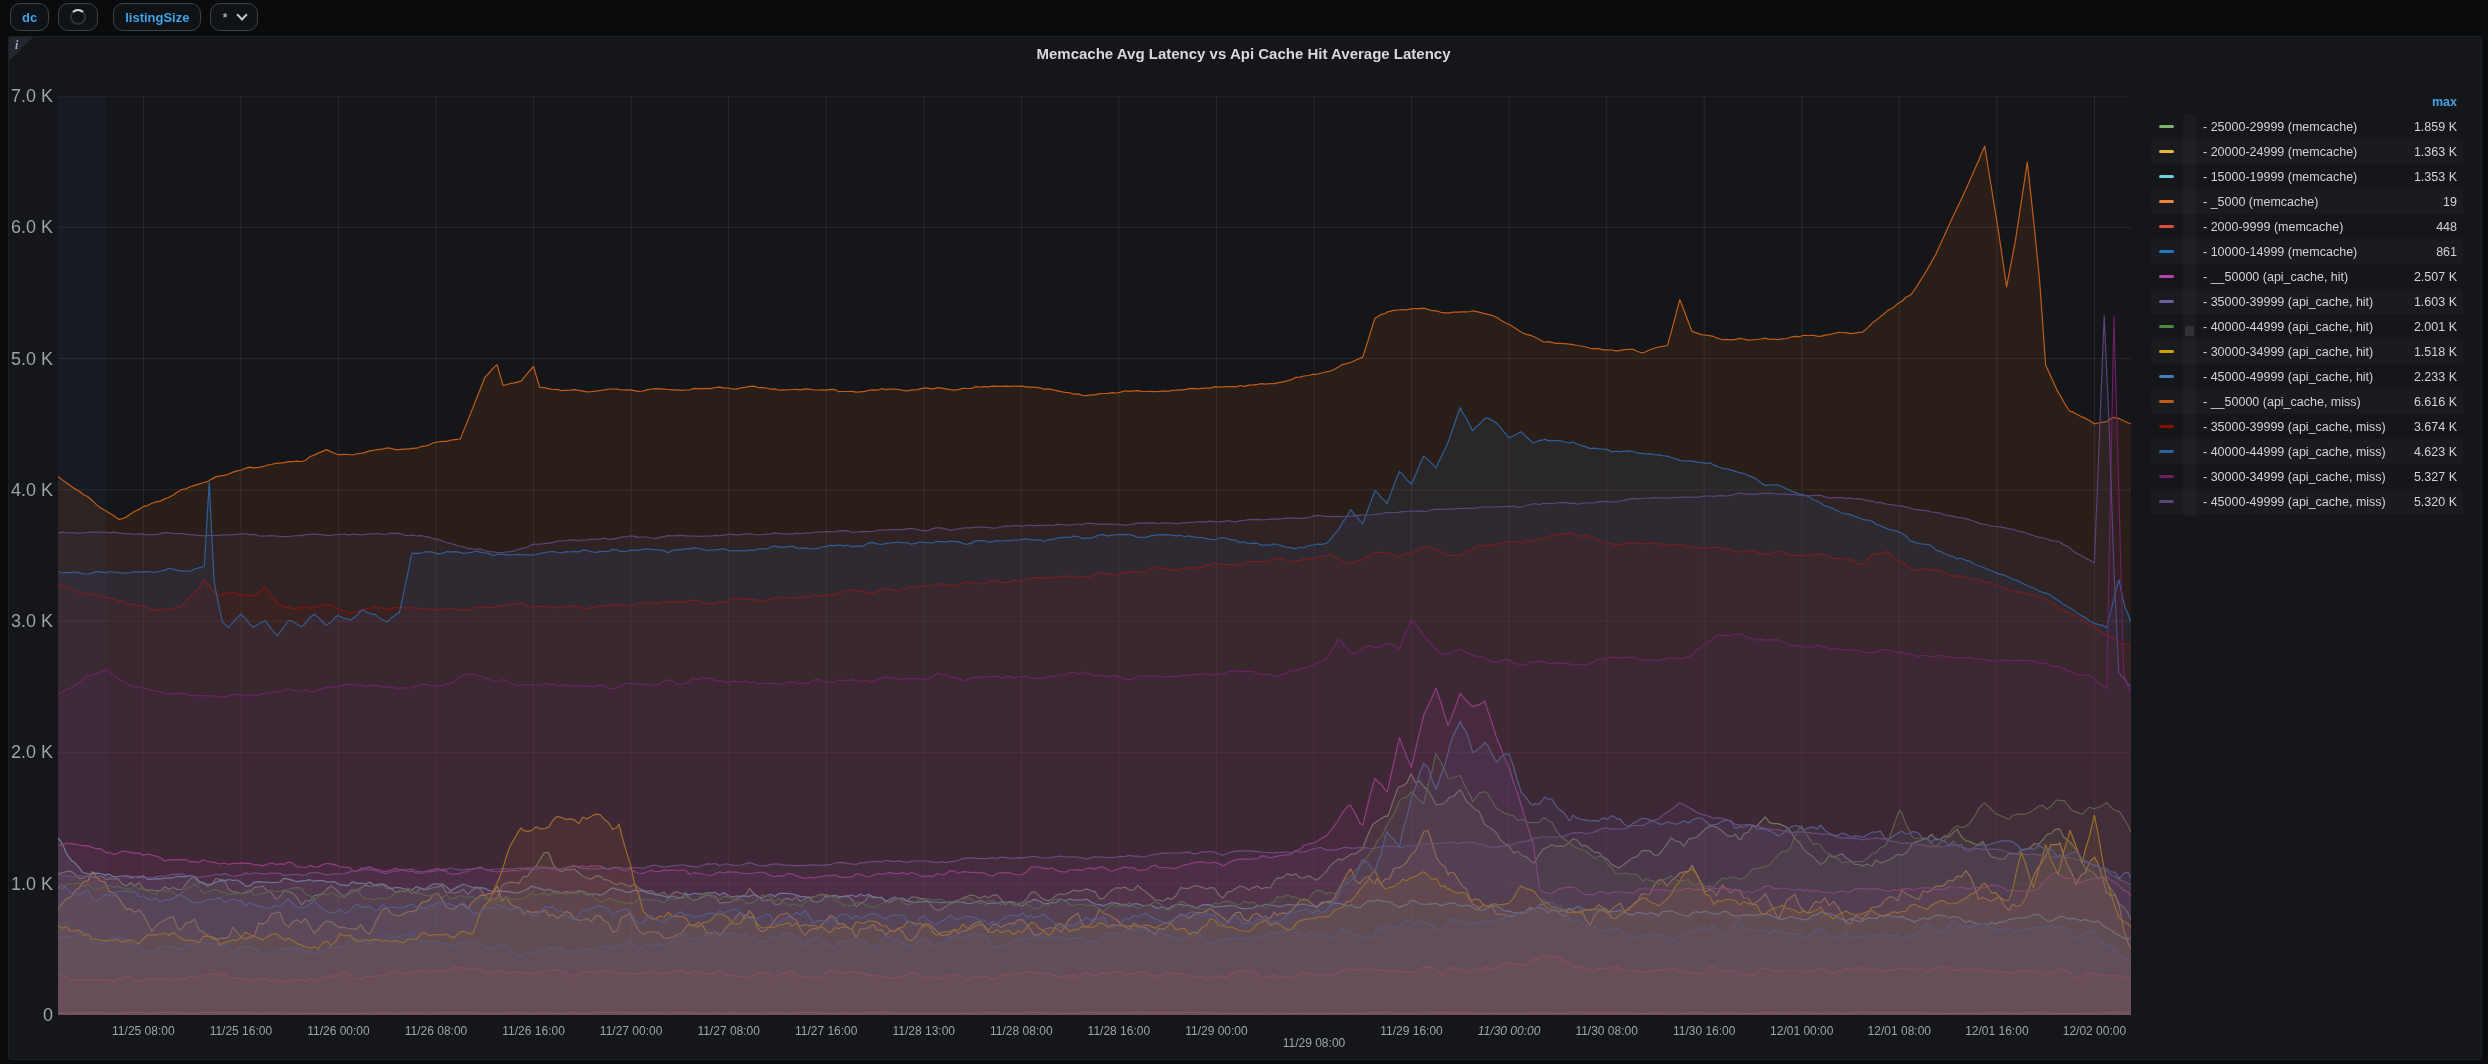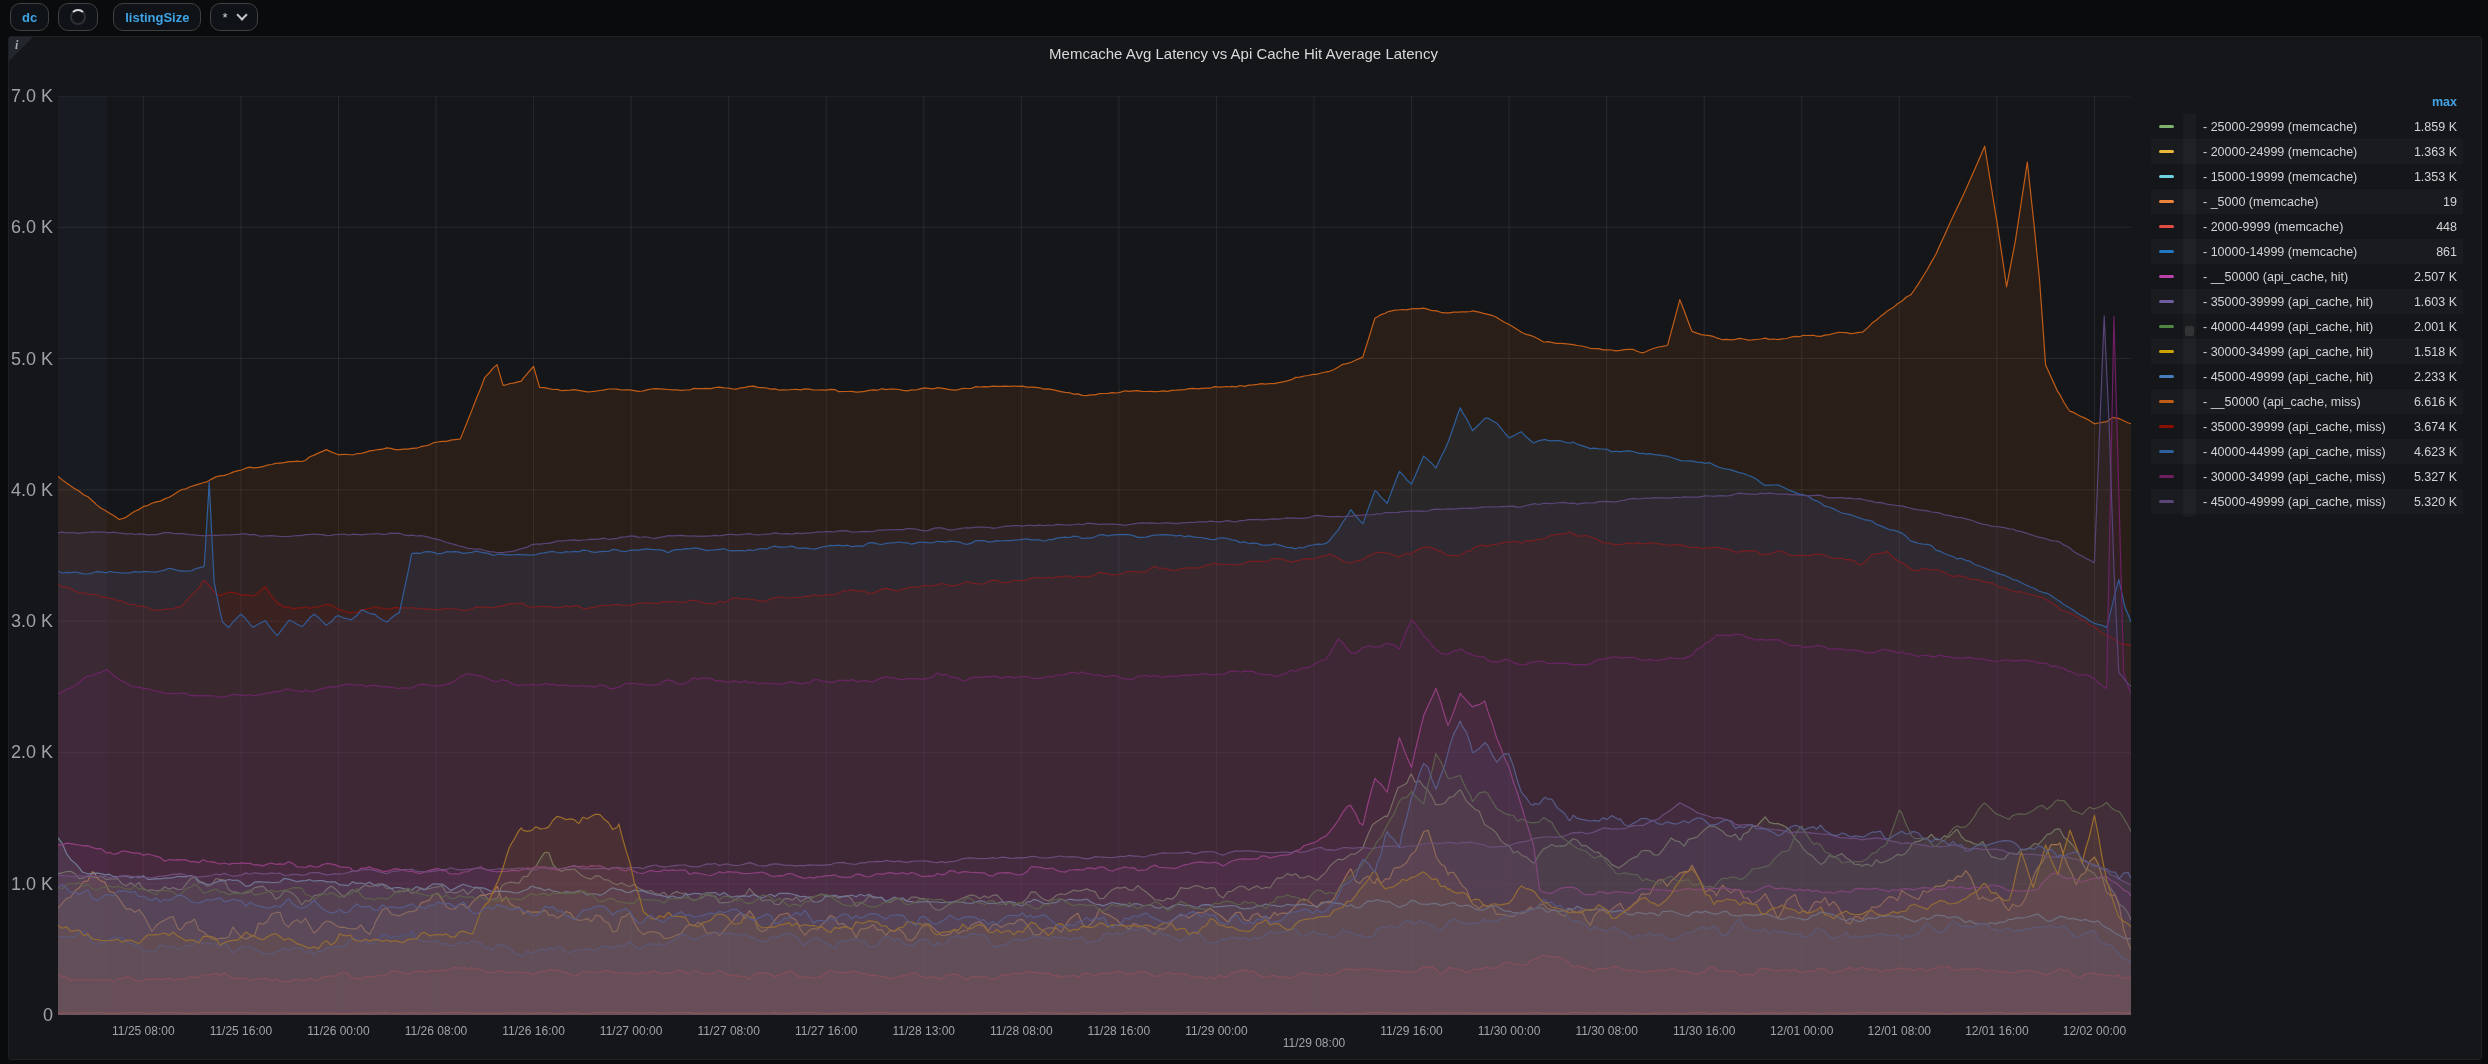--- a/index.html
+++ b/index.html
@@ -18,21 +18,21 @@
   .chev{width:6px;height:6px;border-right:2px solid #c3c5c9;border-bottom:2px solid #c3c5c9;
         transform:rotate(45deg);margin-left:10px;margin-top:-4px}
   
   .panel{position:absolute;left:8px;top:36px;right:6px;bottom:4px;background:#141619;
          border:1px solid #1d2025;border-radius:3px}
   .corner{position:absolute;left:0;top:0;width:0;height:0;border-top:24px solid #23262c;
           border-right:24px solid transparent;cursor:pointer}
   .corner-i{position:absolute;left:6px;top:1px;font-size:12px;font-weight:700;color:#a8abb1;
             font-family:"Liberation Serif",serif;font-style:italic;line-height:14px}
   .title{position:absolute;left:0;right:3px;top:8px;text-align:center;color:#d8d9da;
-         font-size:15px;font-weight:400;cursor:pointer}
+         font-size:15px;font-weight:700;cursor:pointer}
   
   .plot{position:absolute;left:49px;top:59px;width:2073px;height:919px}
   .plot svg{position:absolute;left:0;top:0;overflow:hidden}
   .ylab{position:absolute;width:44px;text-align:right;color:#9fa3a9;font-size:18px;line-height:12px}
   .xlab{position:absolute;transform:translateX(-50%);color:#9fa3a9;font-size:12px;white-space:nowrap}
   
   .legend{position:absolute;left:2142px;top:54px;width:312px;font-size:12.5px}
   .lheader{text-align:right;color:#44a1e3;font-weight:700;height:23px;line-height:23px;
            padding-right:6px;cursor:pointer}
   .lrow{display:flex;align-items:center;height:25px;color:#d2d3d6;padding-right:6px;cursor:pointer}
@@ -151,21 +151,21 @@
       <div class="xlab" style="left: 524.571px; top: 987px;">11/26 16:00</div>
       <div class="xlab" style="left: 622.124px; top: 987px;">11/27 00:00</div>
       <div class="xlab" style="left: 719.676px; top: 987px;">11/27 08:00</div>
       <div class="xlab" style="left: 817.229px; top: 987px;">11/27 16:00</div>
       <div class="xlab" style="left: 914.782px; top: 987px;">11/28 13:00</div>
       <div class="xlab" style="left: 1012.34px; top: 987px;">11/28 08:00</div>
       <div class="xlab" style="left: 1109.89px; top: 987px;">11/28 16:00</div>
       <div class="xlab" style="left: 1207.44px; top: 987px;">11/29 00:00</div>
       <div class="xlab" style="left: 1304.99px; top: 967px; margin-top: 32px;">11/29 08:00</div>
       <div class="xlab" style="left: 1402.55px; top: 987px;">11/29 16:00</div>
-      <div class="xlab" style="left: 1500.1px; top: 987px;">11/30 00:00</div>
+      <div class="xlab" style="left: 1500.1px; top: 987px; font-style: italic;">11/30 00:00</div>
       <div class="xlab" style="left: 1597.65px; top: 987px;">11/30 08:00</div>
       <div class="xlab" style="left: 1695.21px; top: 987px;">11/30 16:00</div>
       <div class="xlab" style="left: 1792.76px; top: 987px;">12/01 00:00</div>
       <div class="xlab" style="left: 1890.31px; top: 987px;">12/01 08:00</div>
       <div class="xlab" style="left: 1987.86px; top: 987px;">12/01 16:00</div>
       <div class="xlab" style="left: 2085.42px; top: 987px;">12/02 00:00</div>
     </div>
 
   <div class="legend">
     <div class="lheader">max</div>

